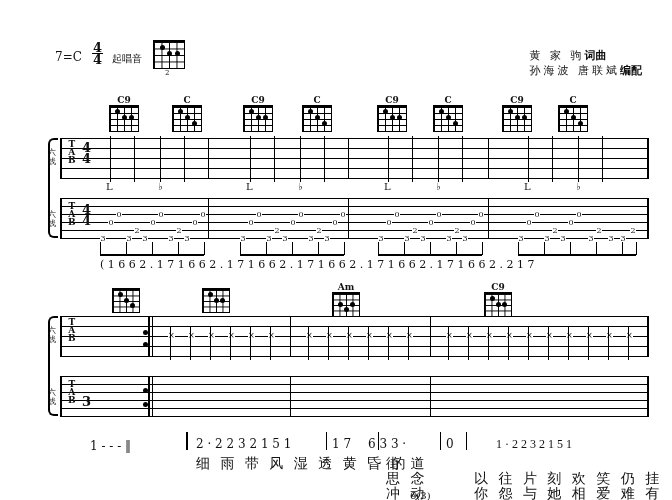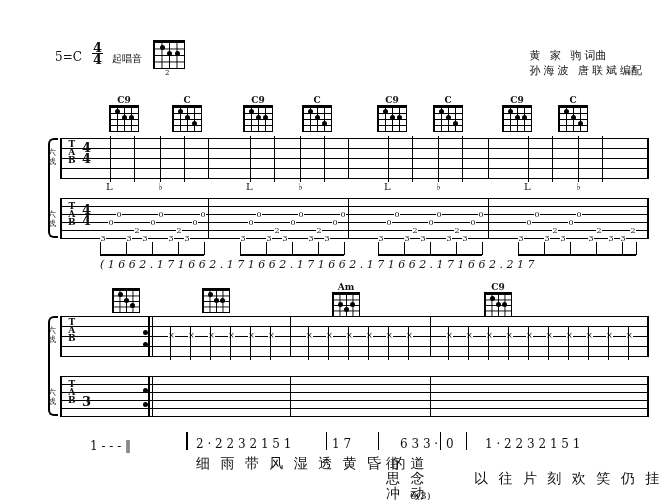--- a/index.html
+++ b/index.html
@@ -39,21 +39,21 @@
     position:absolute;left:112px;top:52px;
     font-size:10px;letter-spacing:0px;
     font-family:"DejaVu Serif", serif;
   }
   .credits{
     position:absolute;right:30px;top:48px;
     font-size:11px;line-height:15px;text-align:left;
     font-family:"DejaVu Serif", serif;
   }
   .credits div span{letter-spacing:3px;}
-  .credits div b{font-weight:normal;letter-spacing:0px;}
+  .credits div b{font-weight:bold;letter-spacing:0px;}
 
   
   .chord{position:absolute;}
   .chord .cname{
     font-size:9px;font-weight:bold;text-align:center;width:100%;
     font-family:"DejaVu Serif", serif;line-height:10px;
   }
   .grid{
     position:relative;margin:0 auto;
     border:1px solid #000;border-top:2px solid #000;
@@ -106,21 +106,21 @@
     letter-spacing:3px;
   }
   .melnum{position:absolute;font-size:12px;font-family:"DejaVu Serif", serif;line-height:12px;}
 </style>
 </head>
 <body>
 
 <div class="sheet">
 
 
-  <div class="key-sig">5=C</div>
+  <div class="key-sig">7=C</div>
 
   <div class="meter">
     <span class="num">4</span>
     <span>4</span>
   </div>
 
   <div class="qichang">起唱音</div>
 
   <div class="chord" style="left:152px;top:40px;width:34px;">
     <div class="grid" style="width:30px;height:26px;">
@@ -344,21 +344,21 @@
     <div class="stem" style="left:408px;top:106px;height:13px;"></div>
     <div class="stem" style="left:434px;top:106px;height:13px;"></div>
     <div class="stem" style="left:470px;top:106px;height:13px;"></div>
     <div class="stem" style="left:496px;top:106px;height:13px;"></div>
     <div class="stem" style="left:522px;top:106px;height:13px;"></div>
     <div class="stem" style="left:548px;top:106px;height:13px;"></div>
     <div class="stem" style="left:574px;top:106px;height:13px;"></div>
     <div class="stem" style="left:588px;top:106px;height:13px;"></div>
   </div>
 
-  <div class="numline" style="left:100px;top:258px;width:500px;font-style:italic;">( 1 6 6 2 . 1 7 1 6 6 2 . 1 7 1 6 6 2 . 1 7 1 6 6 2 . 1 7 1 6 6 2 . 1 7 1 6 6 2 . 2 1 7</div>
+  <div class="numline" style="left:100px;top:258px;width:500px;">( 1 6 6 2 . 1 7 1 6 6 2 . 1 7 1 6 6 2 . 1 7 1 6 6 2 . 1 7 1 6 6 2 . 1 7 1 6 6 2 . 2 1 7</div>
 
   <div class="chord" style="left:110px;top:288px;width:32px;">
     <div class="cname"></div>
     <div class="grid" style="width:26px;height:22px;">
       <div class="dot" style="left:5px;top:2px;"></div>
       <div class="dot" style="left:11px;top:8px;"></div>
       <div class="dot" style="left:17px;top:13px;"></div>
     </div>
   </div>
   <div class="chord" style="left:200px;top:288px;width:32px;">
@@ -474,33 +474,34 @@
     <div class="bar thick" style="left:599px;top:62px;height:41px;"></div>
 
     <div class="dot" style="left:95px;top:74px;"></div>
     <div class="dot" style="left:95px;top:88px;"></div>
   </div>
 
   <div class="melnum" style="left:90px;top:440px;">1 - - - ‖</div>
 
   <div class="melnum" style="left:196px;top:438px;">2 · 2   2 3   2 1 5 1</div>
   <div class="melnum" style="left:332px;top:438px;">1 7</div>
-  <div class="melnum" style="left:400px;top:438px;">6 3 3 ·</div>
+  <div class="melnum" style="left:368px;top:438px;">6 3 3 ·</div>
   <div class="melnum" style="left:446px;top:438px;">0</div>
-  <div class="melnum" style="left:485px;top:438px;">1 · 2   2 3   2 1 5 1</div>
+  <div class="melnum" style="left:496px;top:438px;font-family:Liberation Serif, serif;">1 · 2   2 3   2 1 5 1</div>
 
   <div class="bar thick" style="position:absolute;left:186px;top:432px;height:18px;"></div>
   <div class="bar" style="position:absolute;left:326px;top:432px;height:18px;"></div>
   <div class="bar" style="position:absolute;left:378px;top:432px;height:18px;"></div>
   <div class="bar" style="position:absolute;left:440px;top:432px;height:18px;"></div>
   <div class="bar" style="position:absolute;left:466px;top:432px;height:18px;"></div>
 
   <div class="lyric" style="left:196px;top:456px;">细 雨 带 风 湿 透 黄 昏 的</div>
 
   <div class="lyric" style="left:386px;top:456px;">街 道</div>
   <div class="lyric" style="left:386px;top:471px;">思 念</div>
   <div class="lyric" style="left:386px;top:486px;">冲 动</div>
 
   <div class="lyric" style="left:474px;top:471px;">以 往 片 刻 欢 笑 仍 挂</div>
+  <div class="lyric" style="left:474px;top:486px;">你 怨 与 她 相 爱 难 有</div>
 
   <div class="melnum" style="left:410px;top:490px;font-size:10px;">6(3)</div>
 
 </div>
 
 </body></html>

